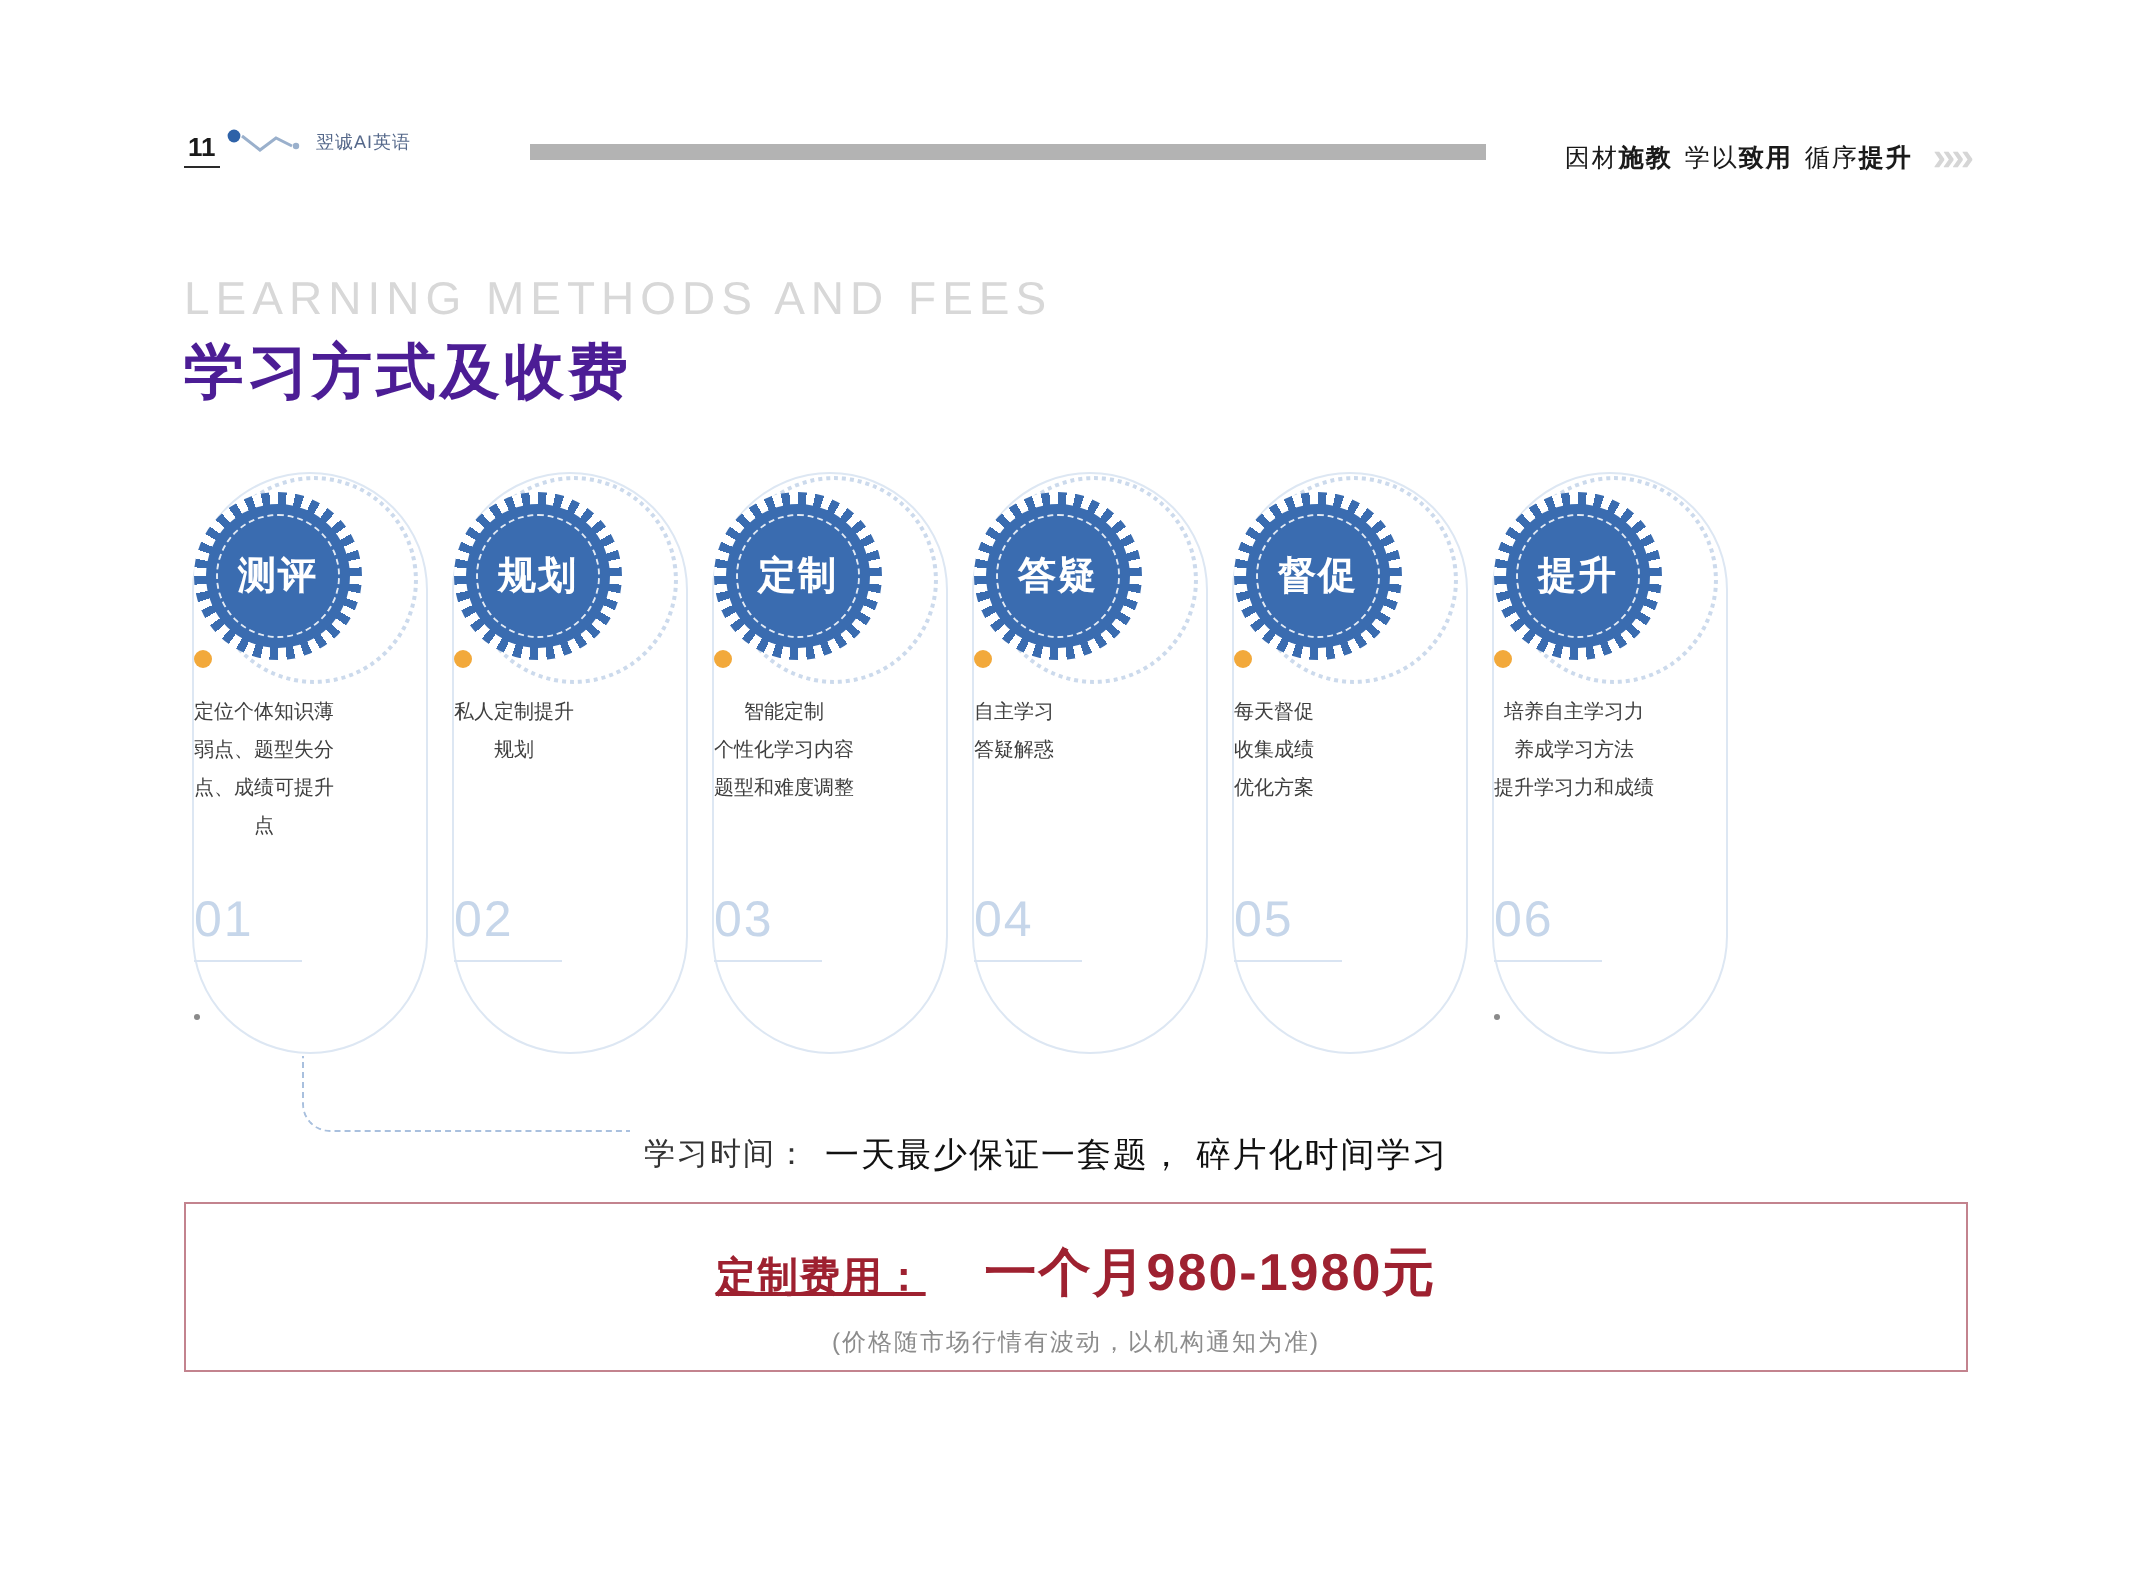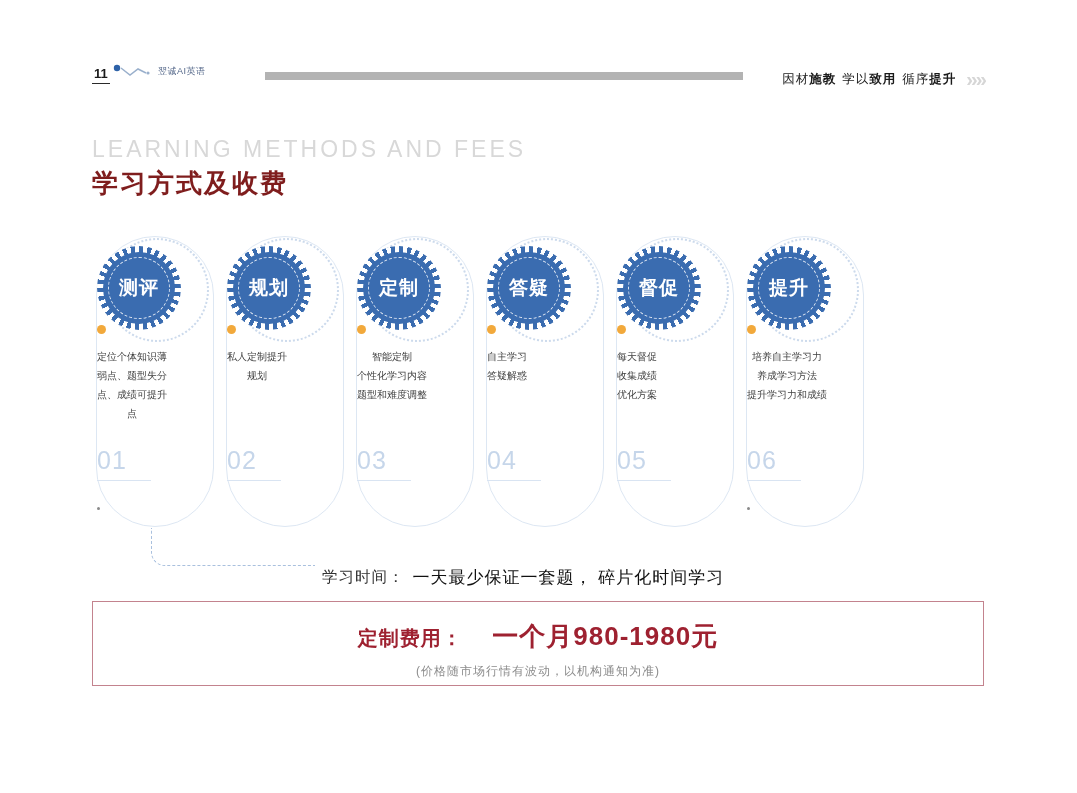--- a/index.html
+++ b/index.html
@@ -11,21 +11,21 @@
   .brand { position:absolute; left:113px; top:63px; display:flex; align-items:center; gap:3px; }
   .brand-text { font-size:9px; color:#55688a; letter-spacing:0.5px; }
   .topbar { position:absolute; left:265px; top:72px; width:478px; height:8px; background:#b3b3b3; }
   .slogan-row { position:absolute; right:92px; top:69px; display:flex; align-items:center; gap:6px; }
   .slogan { font-size:12.5px; color:#1a1a1a; letter-spacing:1px; }
   .slogan b { font-weight:bold; }
   .chevrons { font-size:20px; font-weight:bold; color:#d6d6d6; letter-spacing:-2px; line-height:1; margin-left:4px; }
 
   
   .title-en { position:absolute; left:92px; top:136px; font-size:23px; color:#d8d8d8; letter-spacing:3px; font-weight:500; }
-  .title-zh { position:absolute; left:92px; top:166px; font-size:26px; font-weight:bold; color:#7f1d1d; letter-spacing:2px; }
+  .title-zh { position:absolute; left:92px; top:166px; font-size:30px; font-weight:bold; color:#4c1d95; letter-spacing:2px; }
 
   
   .cards { position:absolute; left:96px; top:236px; display:flex; gap:12px; }
   .card { position:relative; width:118px; height:291px; border:1px solid #dde7f3; border-radius:59px; background:#ffffff; display:flex; flex-direction:column; align-items:flex-start; padding-top:9px; }
   .card::before { content:""; position:absolute; top:1px; left:50%; margin-left:-50px; width:100px; height:100px; border:2px dotted #ccdaec; border-radius:50%; }
   .badge-outer { position:relative; z-index:1; width:84px; height:84px; border-radius:50%;
     background:repeating-conic-gradient(#3a6cb0 0deg 6deg, #ffffff 6deg 12deg);
     display:flex; align-items:center; justify-content:center; }
   .badge-inner { position:relative; width:72px; height:72px; border-radius:50%; background:#3a6cb0; display:flex; align-items:center; justify-content:center; }
   .badge-inner::after { content:""; position:absolute; inset:5px; border:1.5px dashed rgba(255,255,255,0.85); border-radius:50%; }
@@ -38,21 +38,21 @@
 
   
   .connector { position:absolute; left:151px; top:528px; width:164px; height:38px; border-left:1.5px dashed #a9c0de; border-bottom:1.5px dashed #a9c0de; border-bottom-left-radius:14px; }
   .study-row { position:absolute; left:322px; top:566px; display:flex; align-items:center; }
   .study-label { font-size:15.5px; color:#333333; letter-spacing:1px; }
   .study-value { font-size:17px; font-weight:normal; color:#111111; margin-left:8px; letter-spacing:1px; }
 
   
   .fee-box { position:absolute; left:92px; top:601px; width:892px; height:85px; border:1px solid #c3838e; background:#ffffff; text-align:center; padding-top:17px; }
   .fee-line { font-weight:bold; color:#9e2130; letter-spacing:1px; }
-  .fee-label { font-size:20px; }
+  .fee-label { font-size:20px;text-decoration:underline; }
   .fee-value { font-size:26px; margin-left:24px; }
   .fee-note { margin-top:9px; font-size:12px; color:#8c8c8c; letter-spacing:1px; }
 </style>
 </head>
 <body>
 
 <div class="slide">
 
   <div class="page-num">11</div>
 

